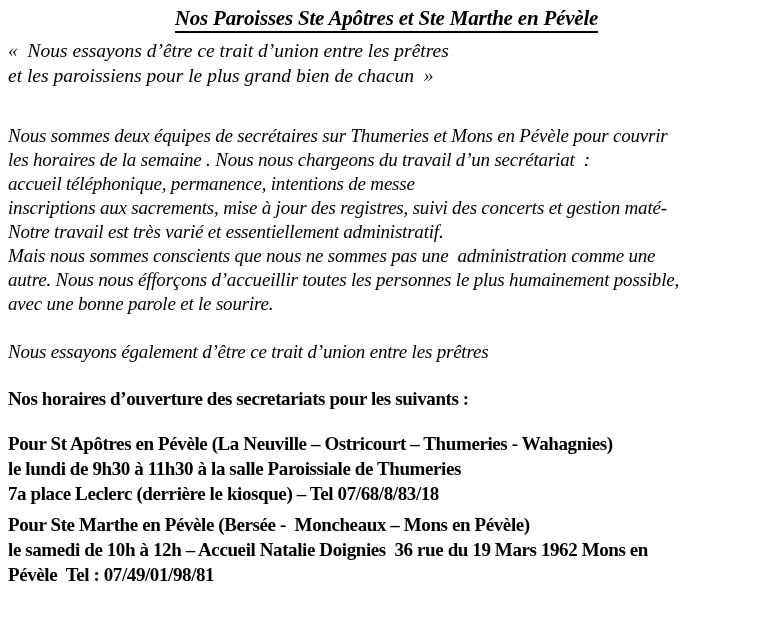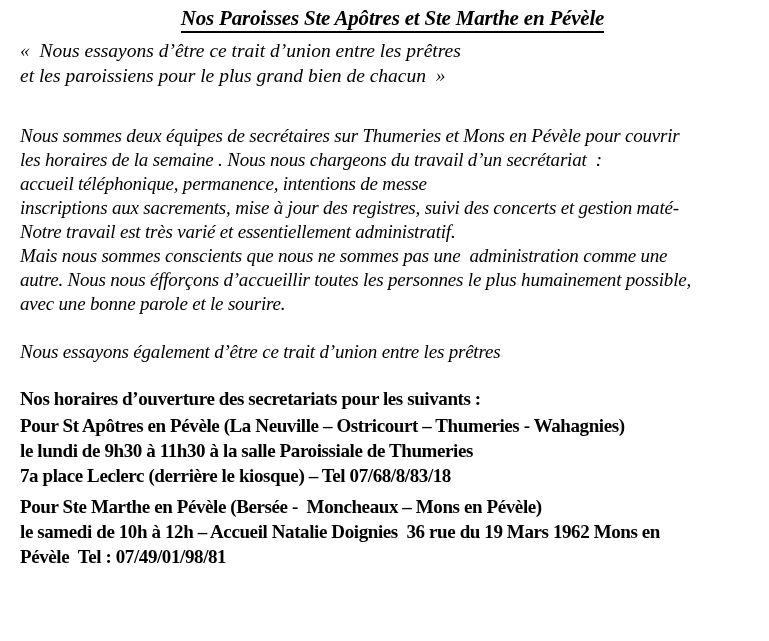--- a/index.html
+++ b/index.html
@@ -10,21 +10,21 @@
   }
   body {
     width: 769px;
     height: 641px;
     overflow: hidden;
   }
   .doc {
     box-sizing: border-box;
     width: 769px;
     height: 460px;
-    padding: 6px 4px 0 20px;
+    padding: 6px 4px 0 8px;
     font-family: "Liberation Serif", "DejaVu Serif", serif;
   }
   .title-row {
     text-align: center;
     margin: 0 0 6px 0;
     line-height: 24px;
   }
   .title-text {
     font-weight: bold;
     font-style: italic;
@@ -49,21 +49,21 @@
   .b-line {
     font-weight: bold;
     font-size: 19px;
     line-height: 25px;
     letter-spacing: -0.4px;
     white-space: pre;
   }
   .intro   { margin-top: 36px; }
   .reprise { margin-top: 24px; }
   .heading { margin-top: 22px; }
-  .sec1    { margin-top: 2px; }
+  .sec1    { margin-top: 20px; }
   .sec2    { margin-top: 6px; }
 </style>
 </head>
 <body>
 
 <div class="doc">
 
   <div class="title-row">
     <span class="title-text">Nos Paroisses Ste Apôtres et Ste Marthe en Pévèle</span>
   </div>

